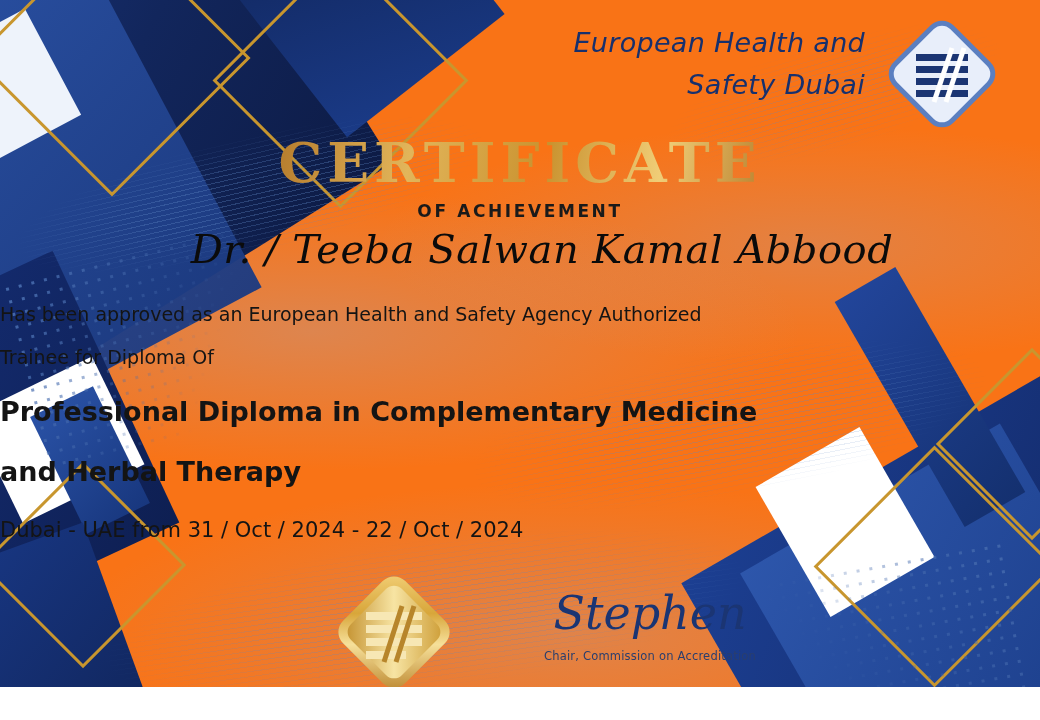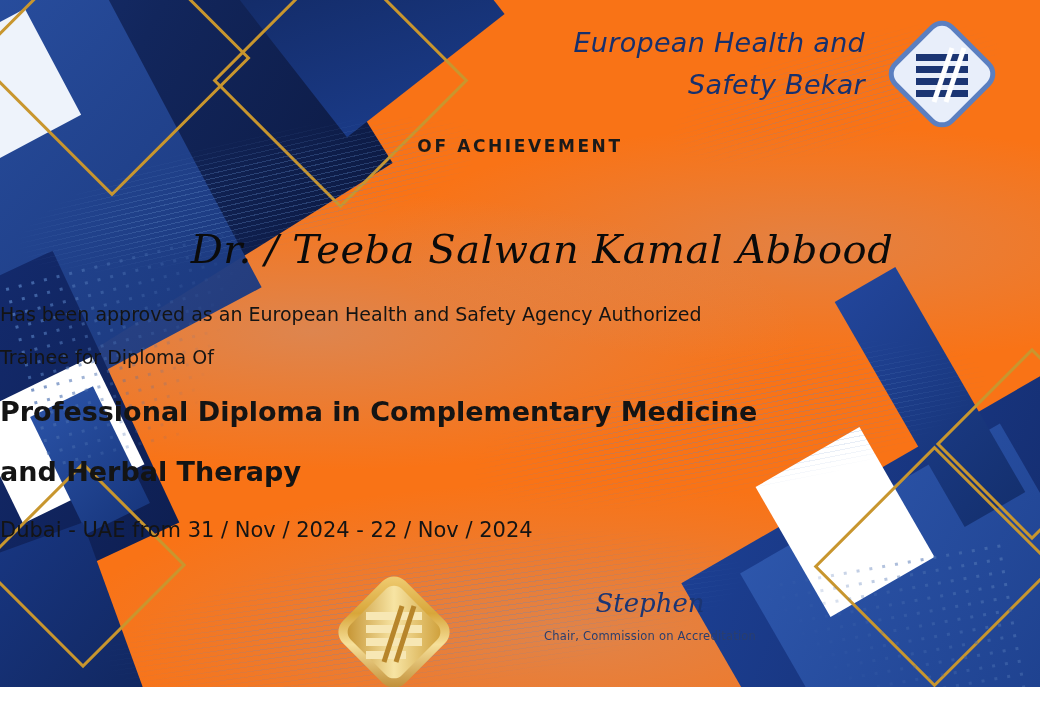--- a/index.html
+++ b/index.html
@@ -267,21 +267,21 @@
   .sign-block {
     position: absolute;
     left: 520px;
     top: 590px;
     width: 260px;
     text-align: center;
   }
   .sign-script {
     font-family: "DejaVu Serif", serif;
     font-style: italic;
-    font-size: 26px;
+    font-size: 46px;
     color: #1b3573;
     line-height: 1;
   }
   .sign-name {
     margin-top: 8px;
     font-family: "DejaVu Sans", sans-serif;
     font-size: 11.5px;
     color: #2a3e6e;
     letter-spacing: .2px;
   }
@@ -325,21 +325,21 @@
     <div class="line-band band-b"></div>
     <div class="line-band band-c"></div>
     <div class="line-band band-d"></div>
 
     <div class="dots"></div>
     <div class="dots2"></div>
   </div>
 
   <div class="agency-name">
     <div>European Health and</div>
-    <div>Safety Bekar</div>
+    <div>Safety Dubai</div>
   </div>
 
   <div class="agency-logo">
     <svg viewBox="0 0 120 120" width="120" height="120" aria-hidden="true">
       <g transform="rotate(45 60 60)">
         <rect x="20" y="20" width="80" height="80" rx="14" ry="14" fill="#e8eefa" stroke="#5b7fc0" stroke-width="5"></rect>
         <g transform="rotate(-45 60 60)">
           <rect x="34" y="40" width="52" height="7" fill="#1b3573"></rect>
           <rect x="34" y="52" width="52" height="7" fill="#1b3573"></rect>
           <rect x="34" y="64" width="52" height="7" fill="#1b3573"></rect>
@@ -347,30 +347,31 @@
           <g stroke="#ffffff" stroke-width="5">
             <line x1="52" y1="88" x2="70" y2="34"></line>
             <line x1="64" y1="88" x2="82" y2="34"></line>
           </g>
         </g>
       </g>
     </svg>
   </div>
 
   <div class="title-block">
+    <div class="cert-title">CERTIFICATE</div>
     <div class="cert-sub">OF ACHIEVEMENT</div>
   </div>
 
   <div class="recipient">Dr. / Teeba Salwan Kamal Abbood</div>
 
   <div class="body-line line-1">Has been approved as an European Health and Safety Agency Authorized</div>
   <div class="body-line line-2">Trainee for Diploma Of</div>
   <div class="body-line diploma-2">and Herbal Therapy</div>
   <div class="body-line diploma-1">Professional Diploma in Complementary Medicine</div>
-  <div class="body-line venue">Dubai - UAE from 31 / Nov / 2024 - 22 / Nov / 2024</div>
+  <div class="body-line venue">Dubai - UAE from 31 / Oct / 2024 - 22 / Oct / 2024</div>
 
   <div class="seal">
     <svg viewBox="0 0 128 128" width="128" height="128" aria-hidden="true">
       <defs>
         <linearGradient id="goldgrad" x1="0" y1="0" x2="1" y2="1">
           <stop offset="0%" stop-color="#f3d27a"></stop>
           <stop offset="35%" stop-color="#d8a63a"></stop>
           <stop offset="60%" stop-color="#f6e09a"></stop>
           <stop offset="100%" stop-color="#b9832a"></stop>
         </linearGradient>

